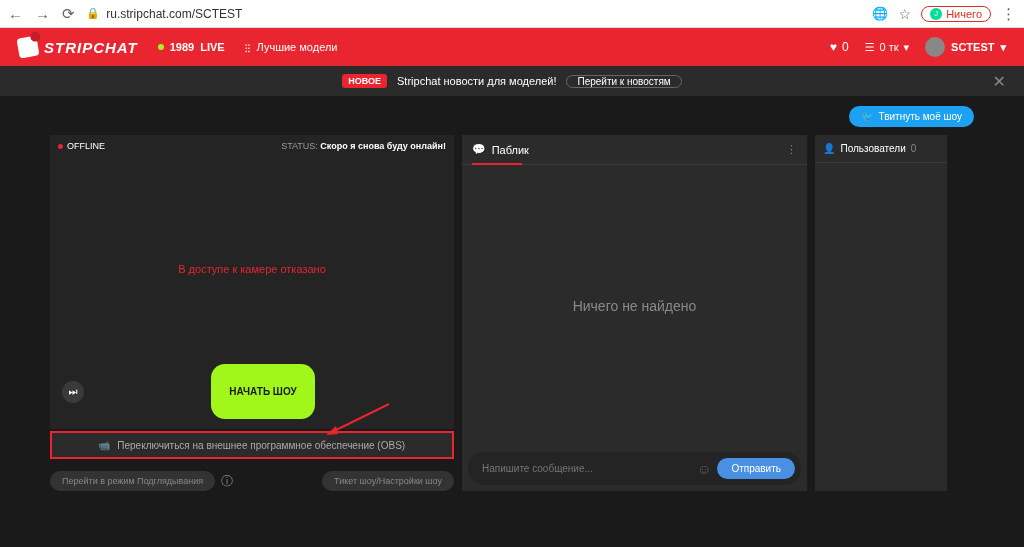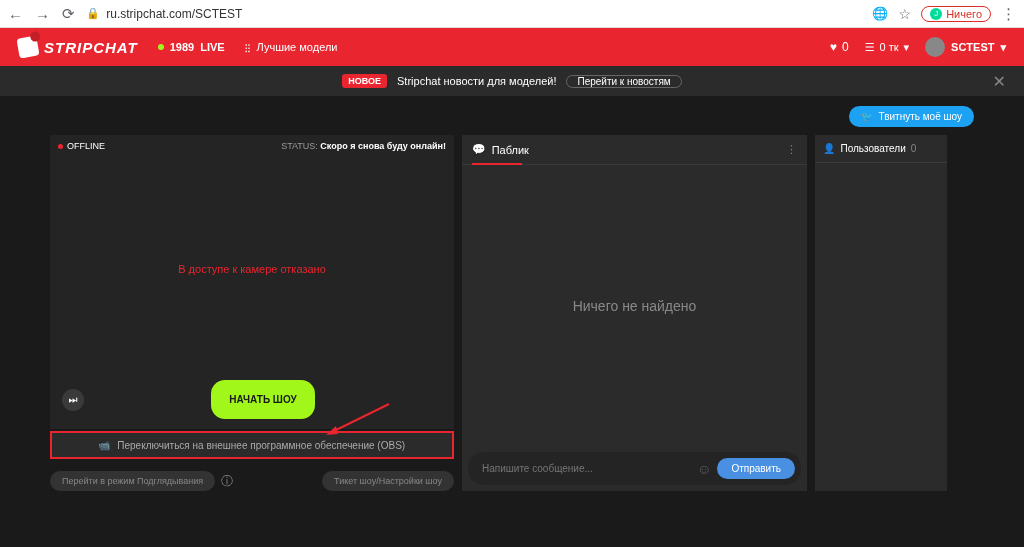--- a/index.html
+++ b/index.html
@@ -41,21 +41,21 @@
 .video-col { width: 404px; }
 .video-panel { background: #242424; height: 294px; position: relative; }
 .status-bar { display: flex; justify-content: space-between; padding: 6px 8px; font-size: 9px; }
 .offline { color: #fff; display: flex; align-items: center; gap: 4px; }
 .offline-dot { width: 5px; height: 5px; background: #e9252f; border-radius: 50%; }
 .status-text { color: #999; }
 .status-text strong { color: #fff; }
 .camera-denied { color: #e9252f; font-size: 11px; text-align: center; position: absolute; top: 128px; left: 0; right: 0; }
 .video-controls { position: absolute; bottom: 10px; left: 0; right: 0; display: flex; align-items: center; padding: 0 12px; }
 .skip-icon { width: 22px; height: 22px; background: #3a3a3a; border-radius: 50%; display: flex; align-items: center; justify-content: center; font-size: 10px; cursor: pointer; }
-.start-btn { background: #a1f71a; color: #1a1a1a; border: none; border-radius: 14px; padding: 14px 18px; font-size: 10px; font-weight: bold; cursor: pointer; margin: 0 auto; }
+.start-btn { background: #a1f71a; color: #1a1a1a; border: none; border-radius: 14px; padding: 22px 18px; font-size: 10px; font-weight: bold; cursor: pointer; margin: 0 auto; }
 .arrow-annotation { position: absolute; bottom: -8px; right: 60px; width: 70px; height: 35px; pointer-events: none; }
 .obs-bar { border: 2px solid #e9252f; background: #2b2b2b; height: 28px; display: flex; align-items: center; justify-content: center; gap: 6px; font-size: 10px; color: #aaa; cursor: pointer; margin-top: 2px; }
 .bottom-btns { display: flex; justify-content: space-between; margin-top: 12px; align-items: center; }
 .spy-btn { background: #333; border-radius: 12px; padding: 5px 12px; font-size: 9px; color: #888; border: none; cursor: pointer; }
 .help-icon { color: #888; font-size: 12px; margin-left: 6px; }
 .ticket-btn { background: #333; border-radius: 12px; padding: 5px 12px; font-size: 9px; color: #888; border: none; cursor: pointer; }
 
 .chat-col { width: 345px; background: #2b2b2b; display: flex; flex-direction: column; }
 .chat-header { display: flex; align-items: center; padding: 8px 10px; gap: 6px; font-size: 11px; border-bottom: 1px solid #3a3a3a; position: relative; }
 .chat-header::after { content: ''; position: absolute; bottom: -1px; left: 10px; width: 50px; height: 2px; background: #e9252f; }

